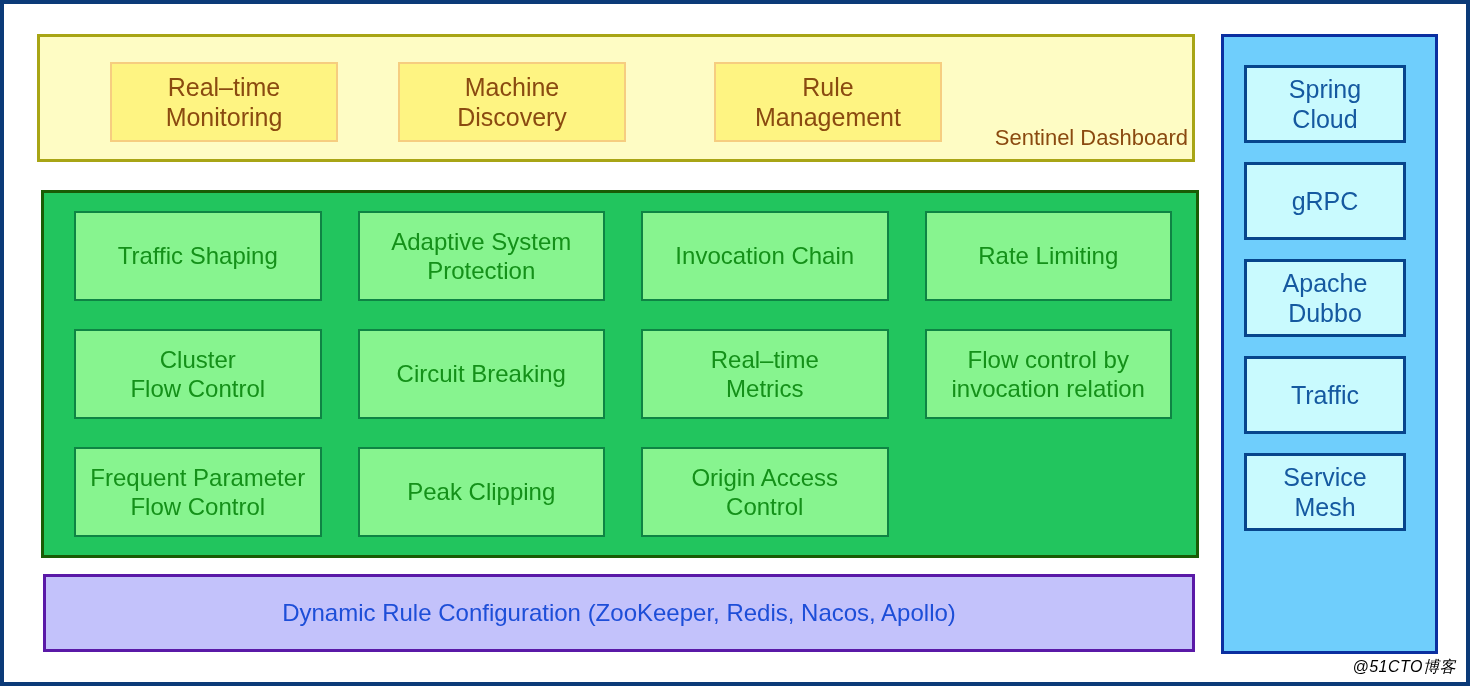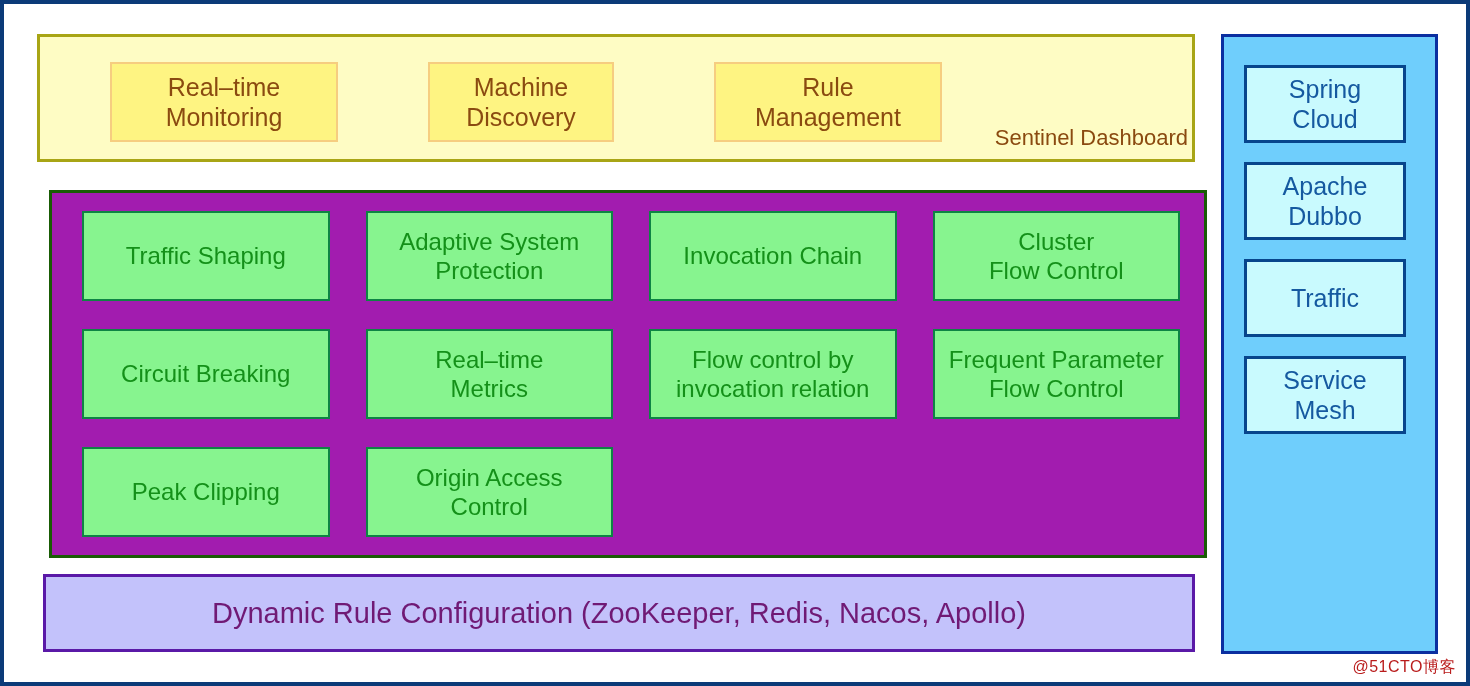--- a/index.html
+++ b/index.html
@@ -59,42 +59,42 @@
   .dash-card {
     position: absolute;
     top: 25px;
     height: 80px;
     background: #fef482;
     border: 2px solid #f6cd80;
     color: #8a4a10;
     font-size: 25px;
   }
   #dash-card-0 { left: 70px;  width: 228px; }
-  #dash-card-1 { left: 388px; width: 186px; }
+  #dash-card-1 { left: 358px; width: 228px; }
   #dash-card-2 { left: 674px; width: 228px; text-align: center; }
 
   #dashboard-label {
     position: absolute;
     left: 920px;
     top: 88px;
     width: 228px;
     text-align: right;
     color: #8a4a10;
     font-size: 22px;
     white-space: nowrap;
   }
 
   
   #features-panel {
     position: absolute;
-    left: 12px;
+    left: 4px;
     top: 156px;
     width: 1158px;
     height: 368px;
-    background: #a21caf;
+    background: #22c55e;
     border: 3px solid #195c05;
     box-sizing: border-box;
   }
   #features-grid {
     position: absolute;
     left: 30px;
     top: 18px;
     width: 1098px;
     display: grid;
     grid-template-columns: repeat(4, 1fr);
@@ -118,22 +118,22 @@
     width: 1152px;
     height: 78px;
     background: #c3c2fb;
     border: 3px solid #5a19a7;
     box-sizing: border-box;
     display: flex;
     align-items: center;
     justify-content: center;
   }
   #datasource-label {
-    color: #701a75;
-    font-size: 29px;
+    color: #1d4ed8;
+    font-size: 24px;
     white-space: nowrap;
   }
 
   
   #adapters-panel {
     position: absolute;
     left: 1217px;
     top: 30px;
     width: 217px;
     height: 620px;
@@ -156,24 +156,25 @@
     border: 3px solid #07458c;
     color: #1559a0;
     font-size: 25px;
   }
 
   
   #watermark {
     position: absolute;
     right: 10px;
     bottom: 4px;
-    color: #b91c1c;
+    color: #000000;
     font-size: 16px;
     letter-spacing: 0.5px;
     white-space: nowrap;
+    font-style: italic;
   }
 </style>
 </head>
 <body>
 
 <div id="canvas">
 
   <div id="left-column">
 
     <div id="dashboard-panel" class="panel">
@@ -181,39 +182,41 @@
       <div id="dash-card-1" class="card dash-card">Machine<br>Discovery</div>
       <div id="dash-card-2" class="card dash-card">Rule<br>Management</div>
       <div id="dashboard-label">Sentinel Dashboard</div>
     </div>
 
     <div id="features-panel" class="panel">
       <div id="features-grid">
         <div class="card feature-card">Traffic Shaping</div>
         <div class="card feature-card">Adaptive System<br>Protection</div>
         <div class="card feature-card">Invocation Chain</div>
+        <div class="card feature-card">Rate Limiting</div>
         <div class="card feature-card">Cluster<br>Flow Control</div>
         <div class="card feature-card">Circuit Breaking</div>
         <div class="card feature-card">Real–time<br>Metrics</div>
         <div class="card feature-card">Flow control by<br>invocation relation</div>
         <div class="card feature-card">Frequent Parameter<br>Flow Control</div>
         <div class="card feature-card">Peak Clipping</div>
         <div class="card feature-card">Origin Access<br>Control</div>
       </div>
     </div>
 
     <div id="datasource-panel" class="panel">
       <div id="datasource-label">Dynamic Rule Configuration (ZooKeeper, Redis, Nacos, Apollo)</div>
     </div>
 
   </div>
 
   <div id="adapters-panel" class="panel">
     <div id="adapters-list">
       <div class="card adapter-card">Spring<br>Cloud</div>
+      <div class="card adapter-card">gRPC</div>
       <div class="card adapter-card">Apache<br>Dubbo</div>
       <div class="card adapter-card">Traffic</div>
       <div class="card adapter-card">Service<br>Mesh</div>
     </div>
   </div>
 
   <div id="watermark">@51CTO博客</div>
 
 </div>
 

